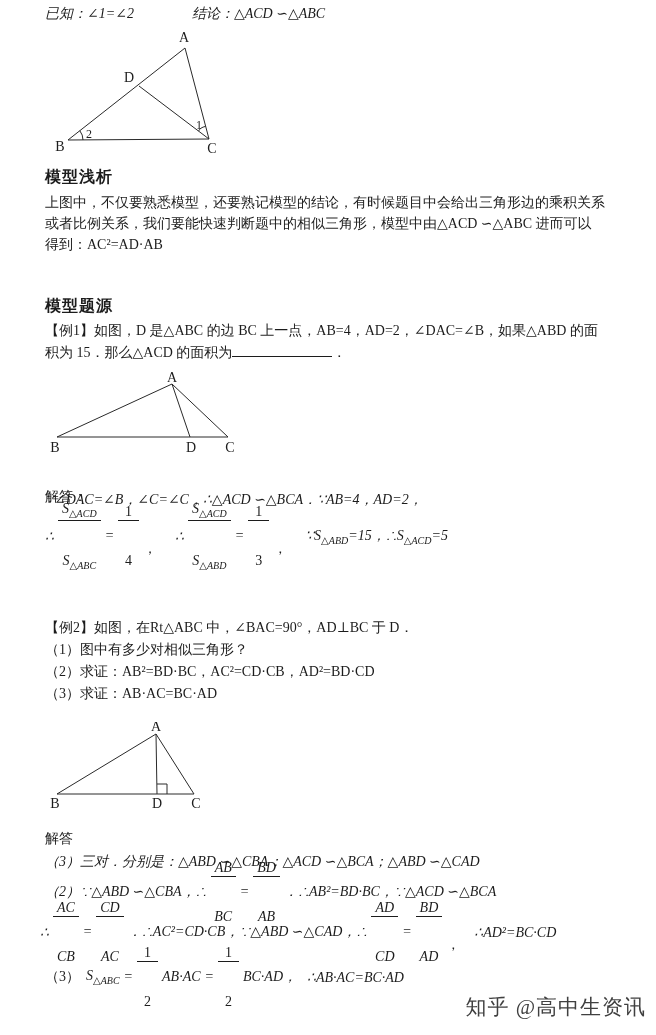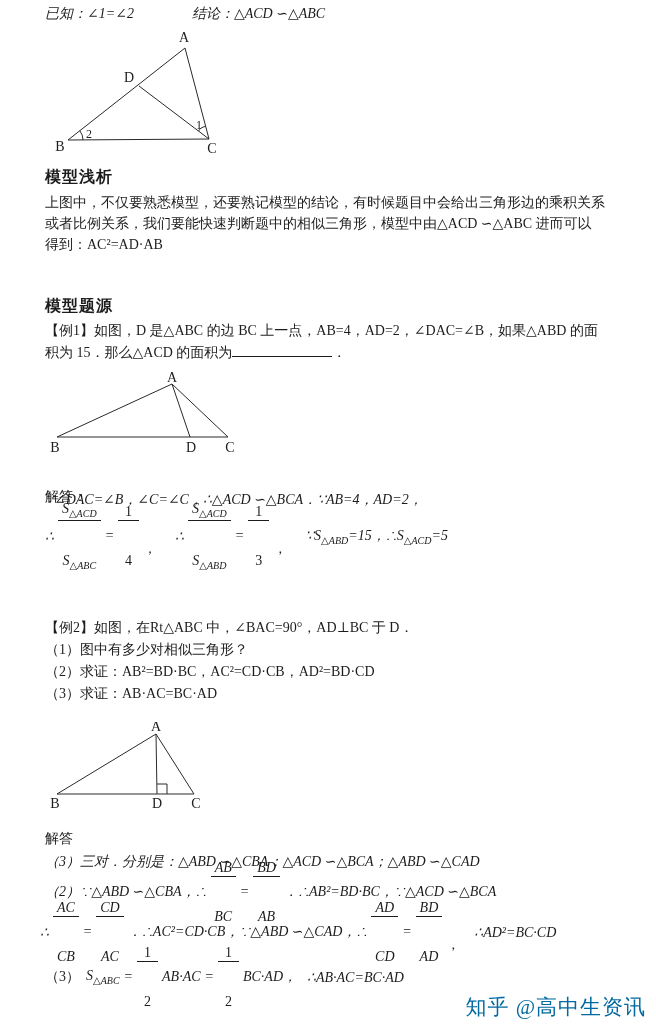--- a/index.html
+++ b/index.html
@@ -16,21 +16,21 @@
   .frac{display:inline-block;vertical-align:middle;text-align:center;
         margin:0 4px;font-style:italic;line-height:1.1;}
   .frac .num{display:block;border-bottom:1px solid #1c1c1c;padding:0 4px 1px;}
   .frac .den{display:block;padding-top:1px;}
   sub{font-size:10px;font-style:italic;}
   .lowc{position:relative;top:13px;margin-right:4px;}
   .blank-line{display:inline-block;width:100px;border-bottom:1.5px solid #1c1c1c;height:14px;}
   .fig line,.fig path{stroke:#2a2a2a;stroke-width:1;fill:none;}
   .fig text{font-size:14px;fill:#1c1c1c;font-family:"Liberation Serif",serif;}
   .fig .small{font-size:12px;}
-  .watermark{font-size:21px;color:#0369a1;letter-spacing:1px;}
+  .watermark{font-size:21px;color:#404040;letter-spacing:1px;}
   .fracline{height:48px;display:flex;align-items:center;flex-wrap:nowrap;}
   .fracline > span{white-space:pre;}
 </style>
 </head>
 <body>
 
 <div class="page">
 
   <div class="abs" style="left:45px;top:5px;">
     <span class="math">已知：∠1=∠2</span><span class="math hdr-gap">结论：△ACD ∽△ABC</span>

